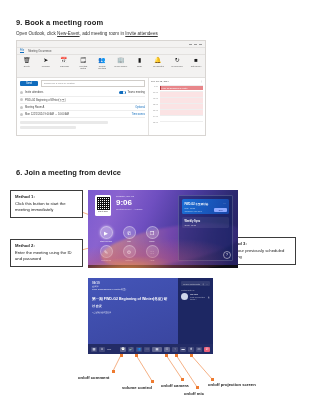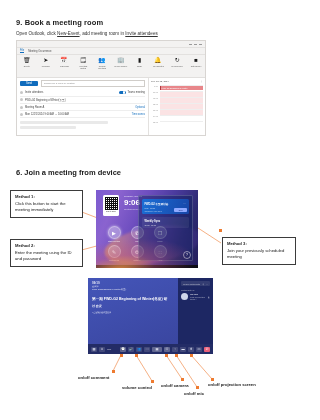--- a/index.html
+++ b/index.html
@@ -104,22 +104,22 @@
     border: .7px solid #3b3b3b;
     padding: 3px 4px; font-size: 4.2px; line-height: 6.5px; color: #1a1a1a;
   }
   .note .hd { font-weight: bold; display: block; }
   .note-m1 { left: 10px; top: 190px; width: 63px; }
   .note-m2 { left: 10px; top: 239px; width: 63px; }
   .note-m3 { left: 222px; top: 237px; width: 64px; }
 
   
   .device1 {
-    position: absolute; left: 96px; top: 190px;
-    width: 102px; height: 78px;
+    position: absolute; left: 88px; top: 190px;
+    width: 150px; height: 78px;
     background: linear-gradient(115deg,#7b5bd0 0%,#8a63cf 18%,#6f4fc0 38%,#4b3b9e 58%,#2d2a72 78%,#241f5c 100%);
     overflow: hidden;
   }
   .device1::after {
     content: ""; position: absolute; left: -10%; bottom: -8%;
     width: 120%; height: 55%;
     background: radial-gradient(ellipse at 25% 80%, rgba(240,150,70,.85) 0%, rgba(200,90,120,.4) 28%, rgba(90,60,170,0) 60%);
     transform: rotate(-8deg);
   }
   .device1 .ribbon {

